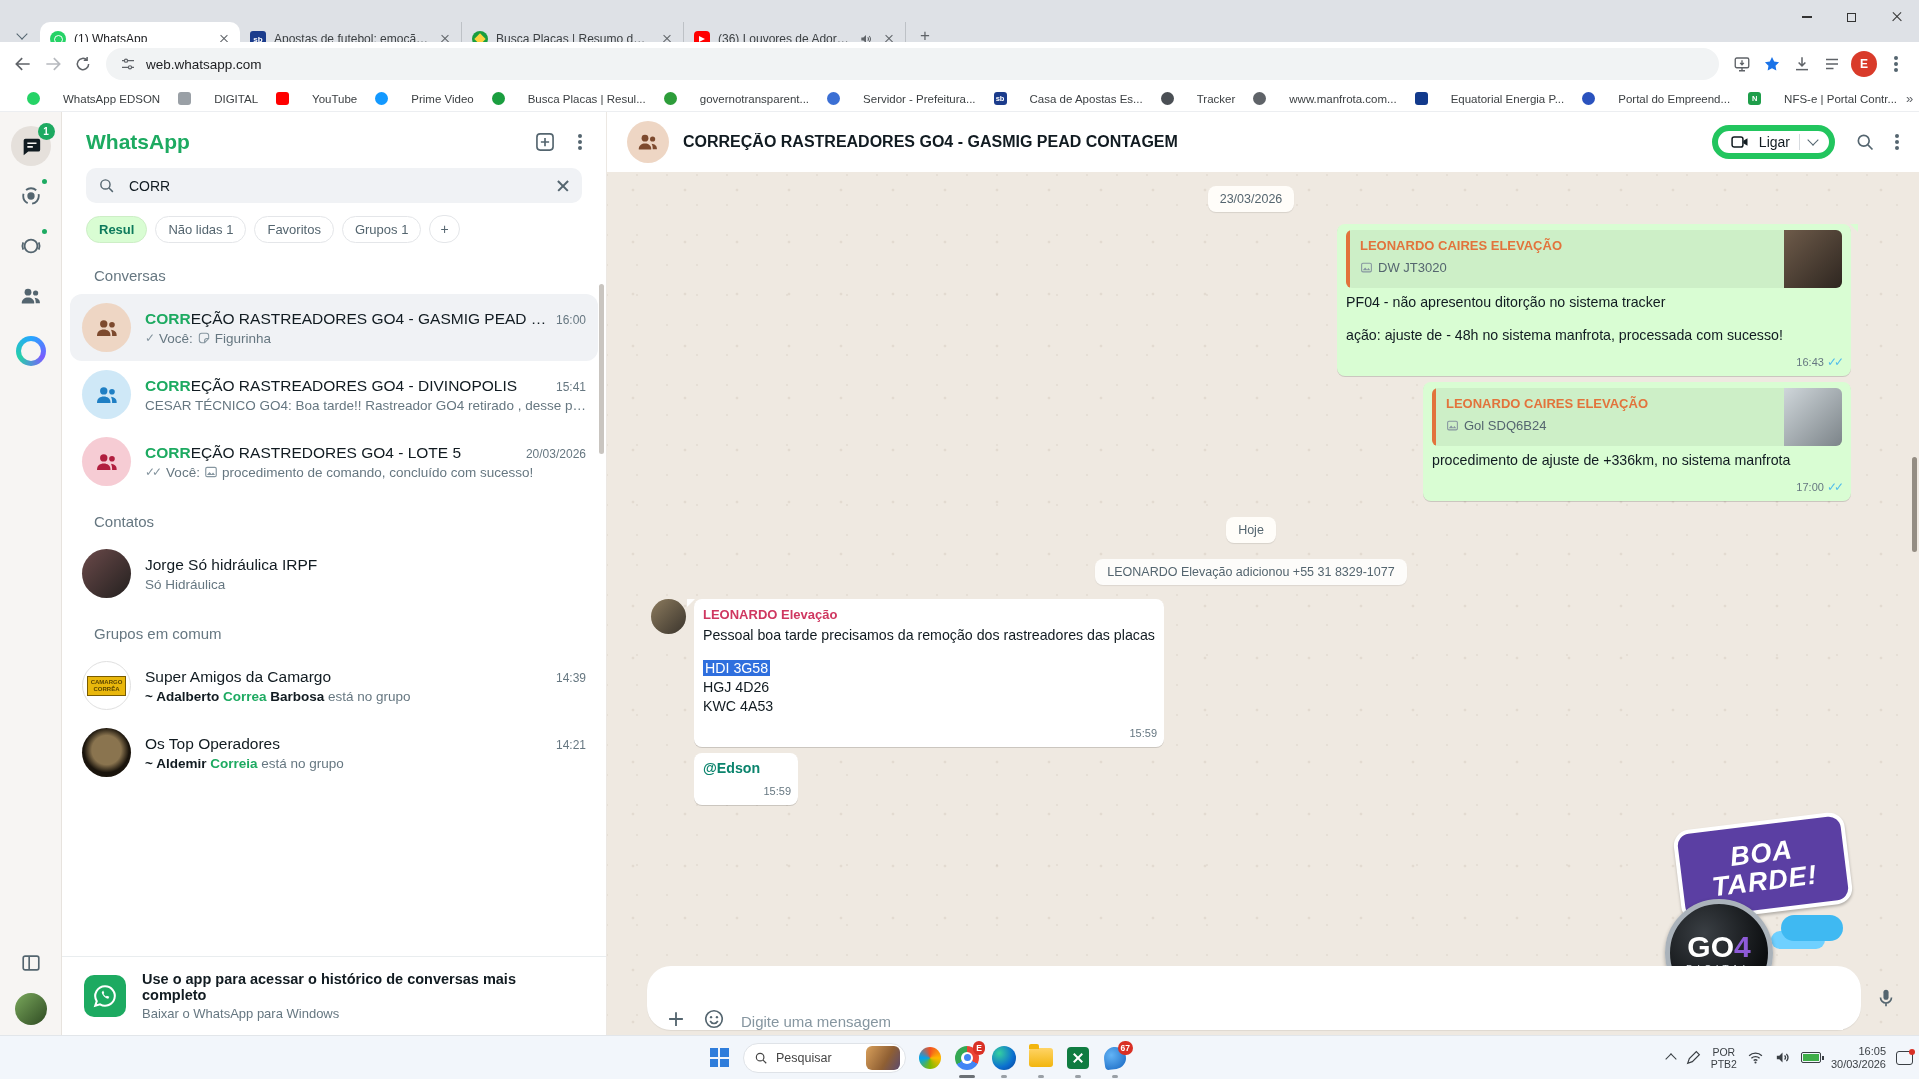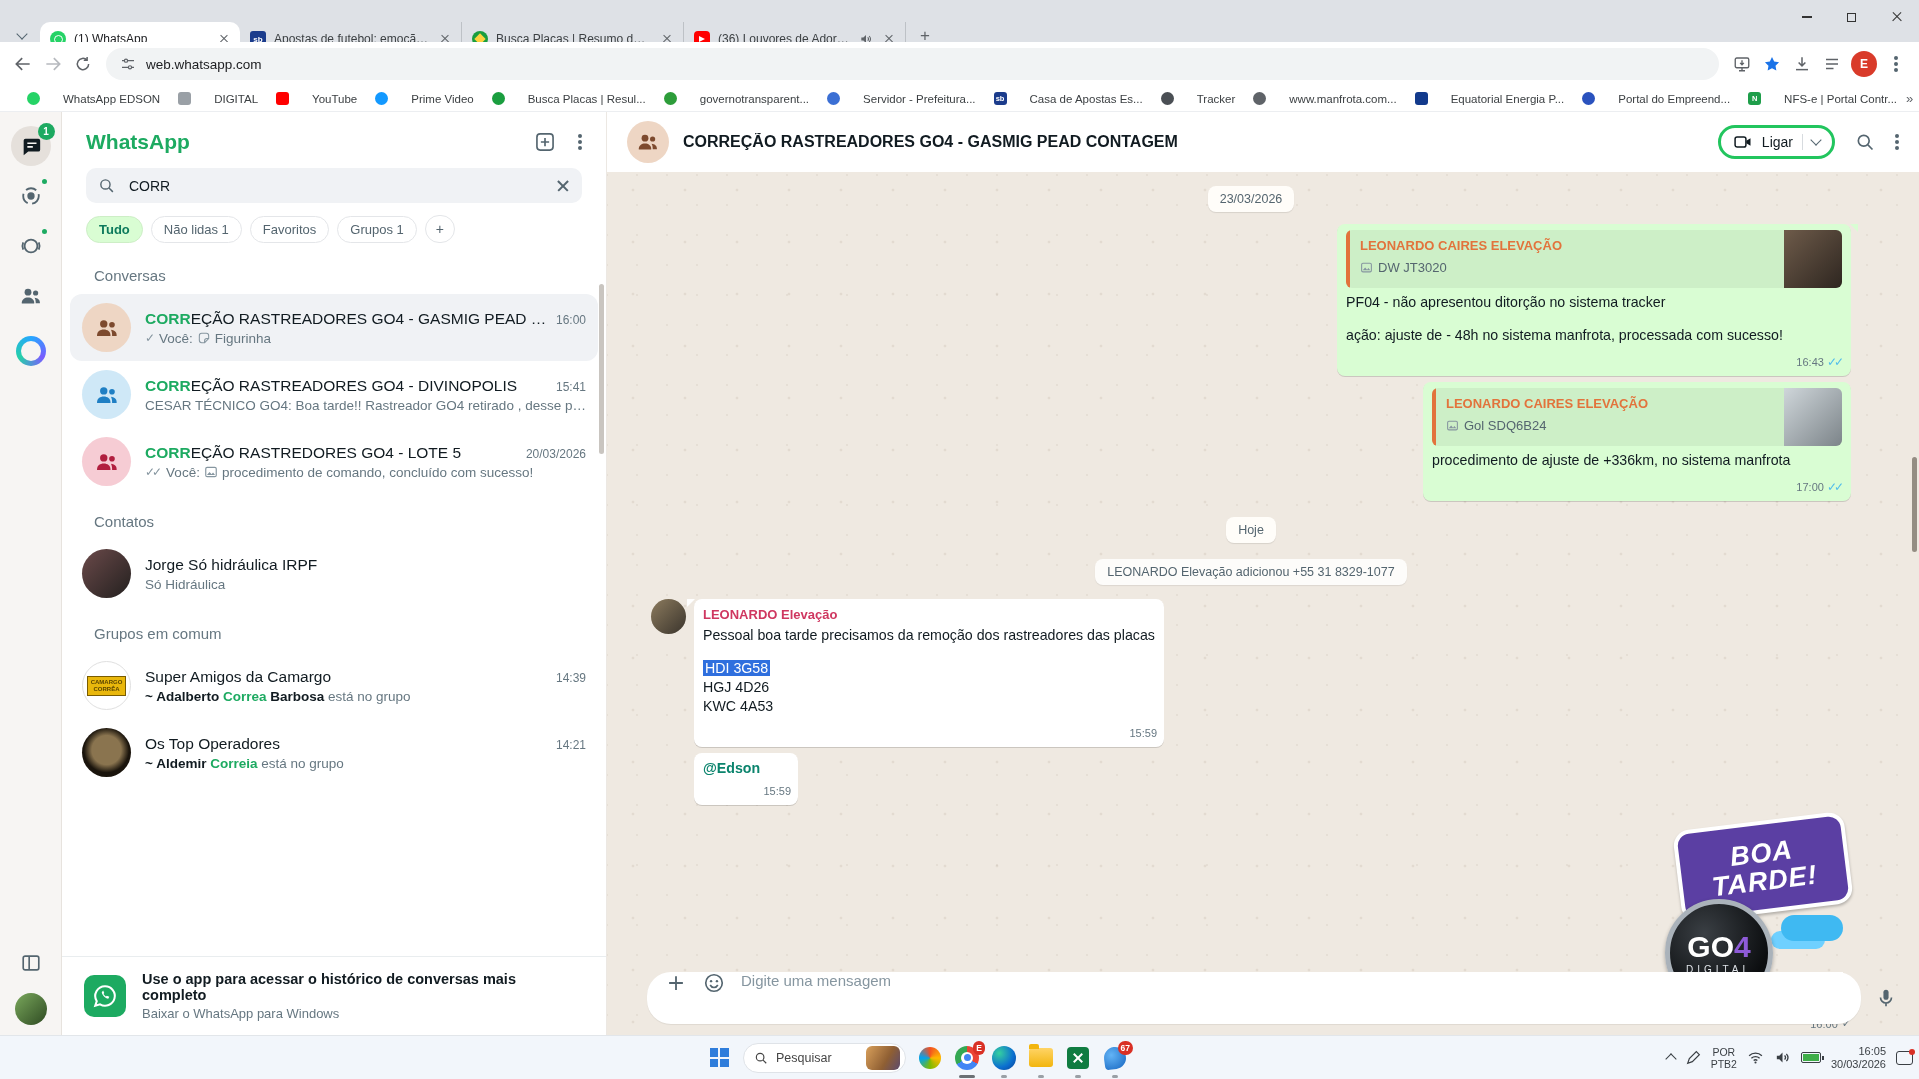--- a/index.html
+++ b/index.html
@@ -89,21 +89,21 @@
   .bsub{font-size:13px;color:#667781;margin-top:3px}
   .sbscroll{position:absolute;right:2px;top:172px;width:5px;height:170px;background:#c9c5c0;border-radius:3px}
   
   .chat{flex:1;position:relative;background:#efe9e1;background-image:radial-gradient(rgba(180,165,148,.22) 1.5px,transparent 1.6px),radial-gradient(rgba(180,165,148,.15) 1px,transparent 1.1px);background-size:52px 52px,30px 30px;background-position:0 0,15px 18px}
   .chathead{position:absolute;top:0;left:0;right:0;height:60px;background:#fff;display:flex;align-items:center;padding:0 20px;gap:14px;z-index:5}
   .hava{width:42px;height:42px;border-radius:50%;background:#eed6c4;display:flex;align-items:center;justify-content:center;flex:none}
   .htxt{flex:1;min-width:0}
   .htitle{font-size:16px;color:#111b21;font-weight:700;white-space:nowrap;overflow:hidden;text-overflow:ellipsis}
   .hsub{font-size:12.5px;color:#667781;margin-top:2px;white-space:nowrap;overflow:hidden;text-overflow:ellipsis}
   .hctrl{display:flex;align-items:center;gap:20px;color:#54656f}
-  .callbtn{display:flex;align-items:center;gap:9px;border:3px solid #22c55e;border-radius:18px;height:34px;padding:0 12px;font-size:14px;color:#111b21}
+  .callbtn{display:flex;align-items:center;gap:9px;border:6px solid #22c55e;border-radius:18px;height:34px;padding:0 12px;font-size:14px;color:#111b21}
   .callbtn .sep{width:1px;height:16px;background:#d7dbdf}
   .chev{width:8px;height:8px;border-right:1.8px solid #54656f;border-bottom:1.8px solid #54656f;transform:rotate(45deg);margin-top:-4px}
   .msgs{position:absolute;top:60px;left:0;right:0;bottom:0;padding:10px 68px 0 44px;display:flex;flex-direction:column;overflow:hidden}
   .pill{align-self:center;background:#fffdf9;color:#54656f;font-size:12.5px;padding:6px 12px;border-radius:8px;box-shadow:0 1px 1px rgba(0,0,0,.1)}
   .syspill{align-self:center;background:#fdfcfa;color:#54656f;font-size:12.5px;padding:6px 12px;border-radius:8px;box-shadow:0 1px 1px rgba(0,0,0,.08)}
   .bubble{border-radius:8px;padding:6px 9px 8px;position:relative;box-shadow:0 1px .6px rgba(0,0,0,.15);font-size:14.2px;color:#111b21;line-height:19px}
   .out{align-self:flex-end;background:#d9fdd3}
   .in{background:#fff}
   .tail-r::after{content:"";position:absolute;top:0;right:-7px;border:8px solid transparent;border-top-color:#d9fdd3;border-right:none}
   .tail-l::after{content:"";position:absolute;top:0;left:-7px;border:8px solid transparent;border-top-color:#fff;border-left:none}
@@ -124,21 +124,21 @@
   .sticker{align-self:flex-end;width:192px;height:188px;position:relative;margin-top:14px}
   .stb{position:absolute;top:2px;left:18px;right:2px;height:92px;background:#5b3fa3;border:4px solid #fff;border-radius:16px;transform:rotate(-7deg);display:flex;flex-direction:column;align-items:center;justify-content:center;box-shadow:0 2px 3px rgba(0,0,0,.25)}
   .stb div{color:#fff;font-weight:900;font-style:italic;font-size:27px;line-height:28px;letter-spacing:1px}
   .cloud{position:absolute;right:8px;top:96px;width:62px;height:26px;background:#3fb9f2;border-radius:14px;box-shadow:-14px 12px 0 -4px #6fd0ff}
   .golog{position:absolute;left:6px;bottom:0;width:108px;height:108px;border-radius:50%;background:radial-gradient(circle at 35% 30%,#3a3f44,#0c0e10 70%);border:5px solid #aab2ba;display:flex;flex-direction:column;align-items:center;justify-content:center;box-shadow:0 2px 4px rgba(0,0,0,.3)}
   .golog .go{color:#fff;font-weight:900;font-size:30px;line-height:30px}
   .golog .go span{color:#8e5bd8}
   .golog .dg{color:#dfe3e8;font-size:10px;letter-spacing:4px;margin-top:2px}
   .stmeta{align-self:flex-end;font-size:11px;color:#667781;margin-top:10px;display:flex;gap:4px;align-items:center}
   .inputbar{position:absolute;left:40px;right:22px;bottom:13px;height:48px;display:flex;align-items:center;gap:14px;z-index:4}
-  .inpill{flex:1;background:#fff;border-radius:24px;height:52px;display:flex;align-items:flex-start;padding:0 18px;gap:16px;box-shadow:0 1px 1px rgba(0,0,0,.07)}
+  .inpill{flex:1;background:#fff;border-radius:24px;height:64px;display:flex;align-items:flex-end;padding:0 18px;gap:16px;box-shadow:0 1px 1px rgba(0,0,0,.07)}
   .inpill input{flex:1;border:0;outline:0;font-size:15px;color:#111b21}
   .inpill input::placeholder{color:#8696a0}
   .chatscroll{position:absolute;right:2px;top:345px;width:5px;height:95px;background:#948d83;border-radius:3px}
   
   .taskbar{position:absolute;bottom:0;left:0;right:0;height:44px;background:#f2f6fb;border-top:1px solid #e2e6ea;display:flex;align-items:center}
   .tbcenter{position:absolute;left:706px;display:flex;align-items:center;gap:11px;height:100%}
   .winlogo{width:19px;height:19px;display:grid;grid-template-columns:1fr 1fr;gap:2px}
   .winlogo span{background:#2f7ddb}
   .tsearch{width:163px;height:30px;background:#fff;border:1px solid #dfe3e8;border-radius:15px;display:flex;align-items:center;padding:0 5px 0 10px;gap:8px;font-size:12.5px;color:#454545}
   .tsimg{margin-left:auto;width:34px;height:24px;border-radius:6px;background:linear-gradient(120deg,#d9a05b,#8f5f33 60%,#5c4a6e)}
@@ -469,21 +469,21 @@
       </div>
     </div>
     <div class="searchbox">
       <svg class="i" width="17" height="17" color="#54656f">
           <use href="#s-search"></use>
         </svg>
       <input value="CORR" style="">
       <div class="clearx"></div>
     </div>
     <div class="chips">
-      <div class="chip active">Tudo</div>
+      <div class="chip active">Resul</div>
       <div class="chip">Não lidas 1</div>
       <div class="chip">Favoritos</div>
       <div class="chip">Grupos 1</div>
       <div class="chip plus">+</div>
     </div>
     <div class="listarea">
       <div class="section">Conversas</div>
 
       <div class="convo sel">
         <div class="cava" style="background:#eed6c4">

